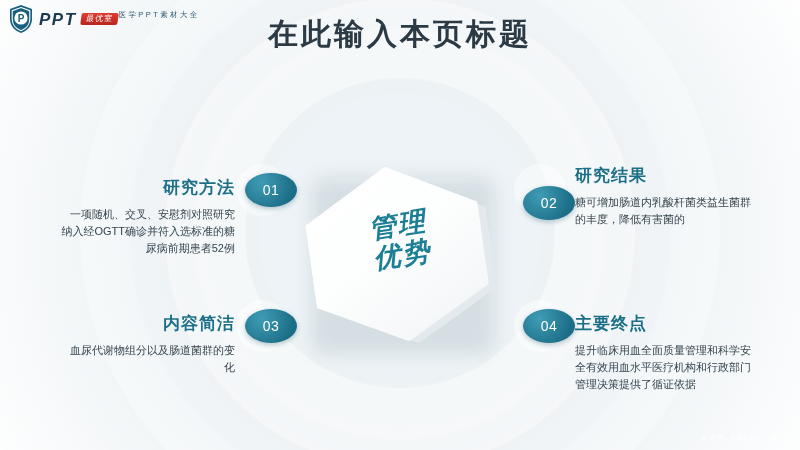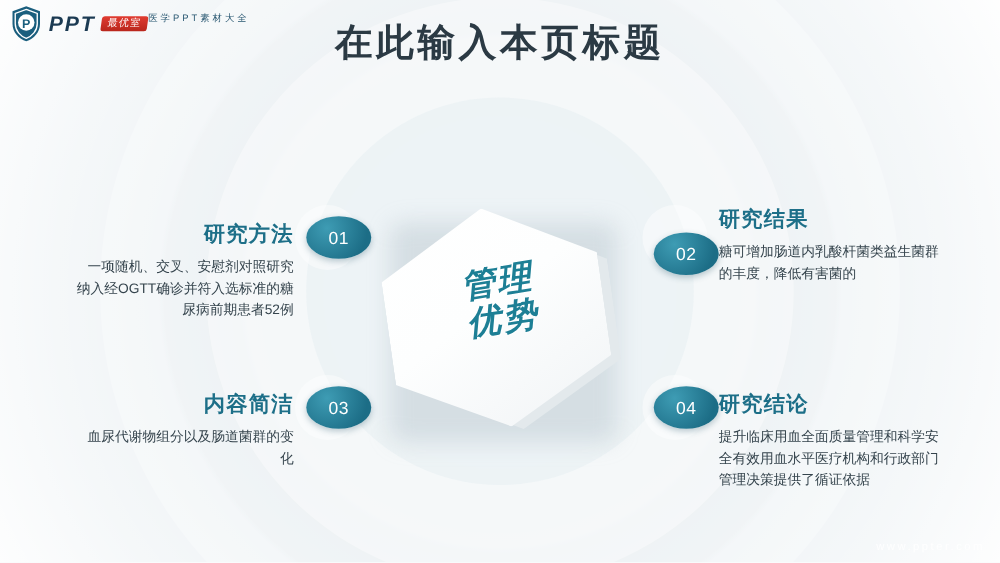--- a/index.html
+++ b/index.html
@@ -172,19 +172,19 @@
     <div class="head">研究结果</div>
     <div class="body">糖可增加肠道内乳酸杆菌类益生菌群的丰度，降低有害菌的</div>
   </div>
 
   <div class="item left item-3">
     <div class="head">内容简洁</div>
     <div class="body">血尿代谢物组分以及肠道菌群的变化</div>
   </div>
 
   <div class="item right item-4">
-    <div class="head">研究结论</div>
+    <div class="head">主要终点</div>
     <div class="body">提升临床用血全面质量管理和科学安全有效用血水平医疗机构和行政部门管理决策提供了循证依据</div>
   </div>
 
   <div class="footer">www.ppter.com</div>
 
 </div>
 
 </body></html>

